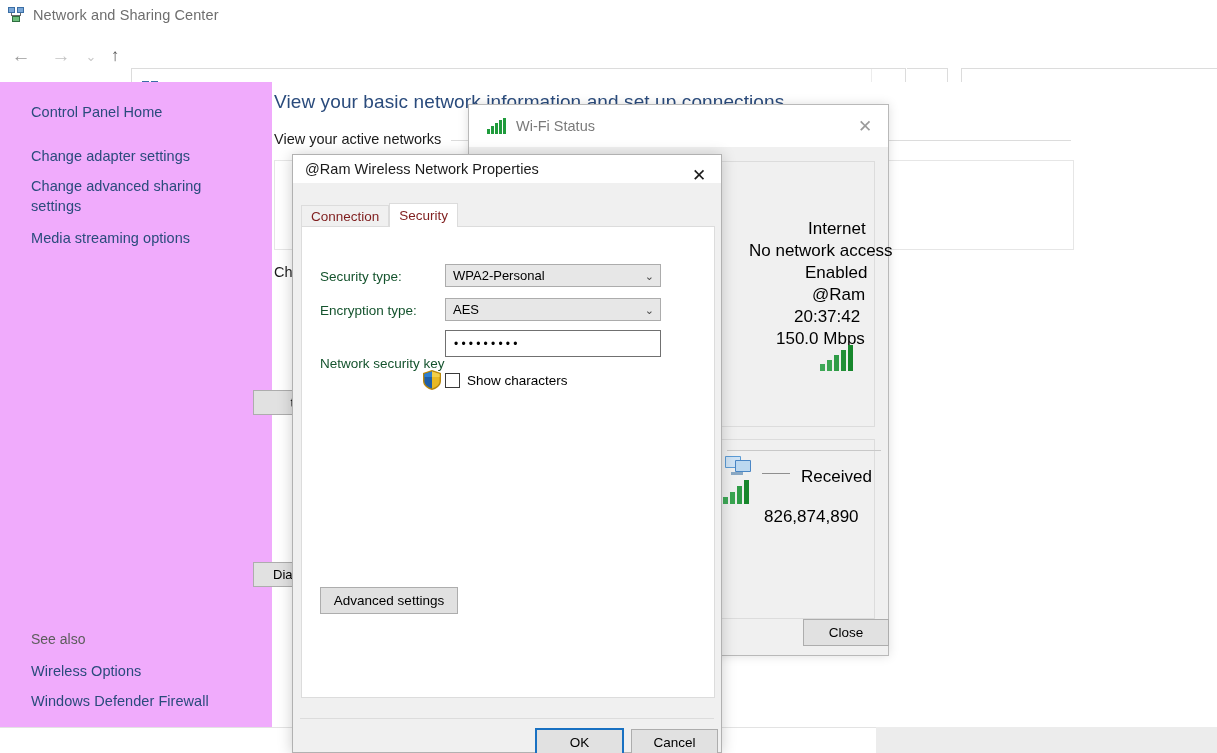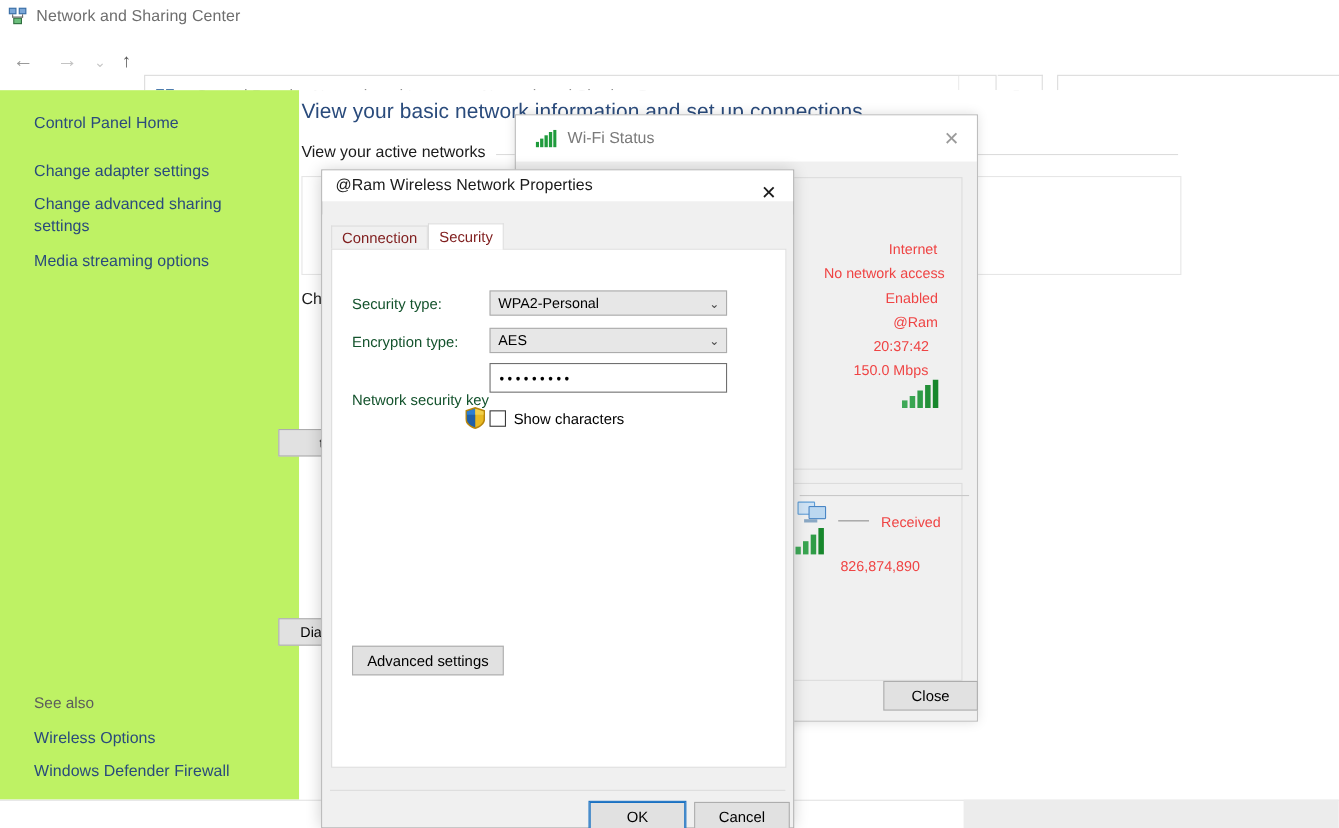--- a/index.html
+++ b/index.html
@@ -70,21 +70,21 @@
     position: absolute; left: 961px; top: 36px; width: 300px; height: 40px;
     border: 1px solid #dcdcdc; background: #ffffff;
   }
 
   
   #content { position: absolute; left: 0; top: 82px; width: 1217px; height: 645px; background:#ffffff; }
 
   
   #leftpane {
     position: absolute; left: 0; top: 0; width: 272px; height: 645px;
-    background: #bef264;
+    background: #f0abfc;
   }
   .navlink {
     position: absolute; left: 31px; font-size: 14.5px; color: #2a4b7c;
     line-height: 20px; letter-spacing: 0.05px;
   }
   #ln-home    { top: 20px;  }
   #ln-adapter { top: 64px;  }
   #ln-adv     { top: 94px; width: 200px; }
   #ln-media   { top: 146px; }
   #seealso-h  { position: absolute; left: 31px; top: 549px; font-size: 14px; color: #5c5c5c; }
@@ -163,21 +163,21 @@
     background: #e1e1e1; border: 1px solid #adadad; font-size: 13.5px; color: #000;
     display: flex; align-items: center; justify-content: center;
   }
   #wf-act-rule {
     position: absolute; left: 727px; top: 450px; width: 154px; height: 1px; background: #c8c8c8;
   }
   #wf-dash {
     position: absolute; left: 762px; top: 473px; width: 28px; height: 1px; background: #8f8f8f;
   }
   .wf-text {
-    position: absolute; font-size: 13px; color: #ef4444; white-space: nowrap;
+    position: absolute; font-size: 17px; color: #000000; white-space: nowrap;
   }
 
   
   #props-dialog {
     position: absolute; left: 292px; top: 154px; width: 430px; height: 599px;
     background: #f0f0f0; border: 1px solid #b1b1b1;
     box-shadow: 0 1px 14px rgba(0,0,0,0.20);
   }
   #props-titlebar {
     position: absolute; left: 0; top: 0; width: 428px; height: 28px;

